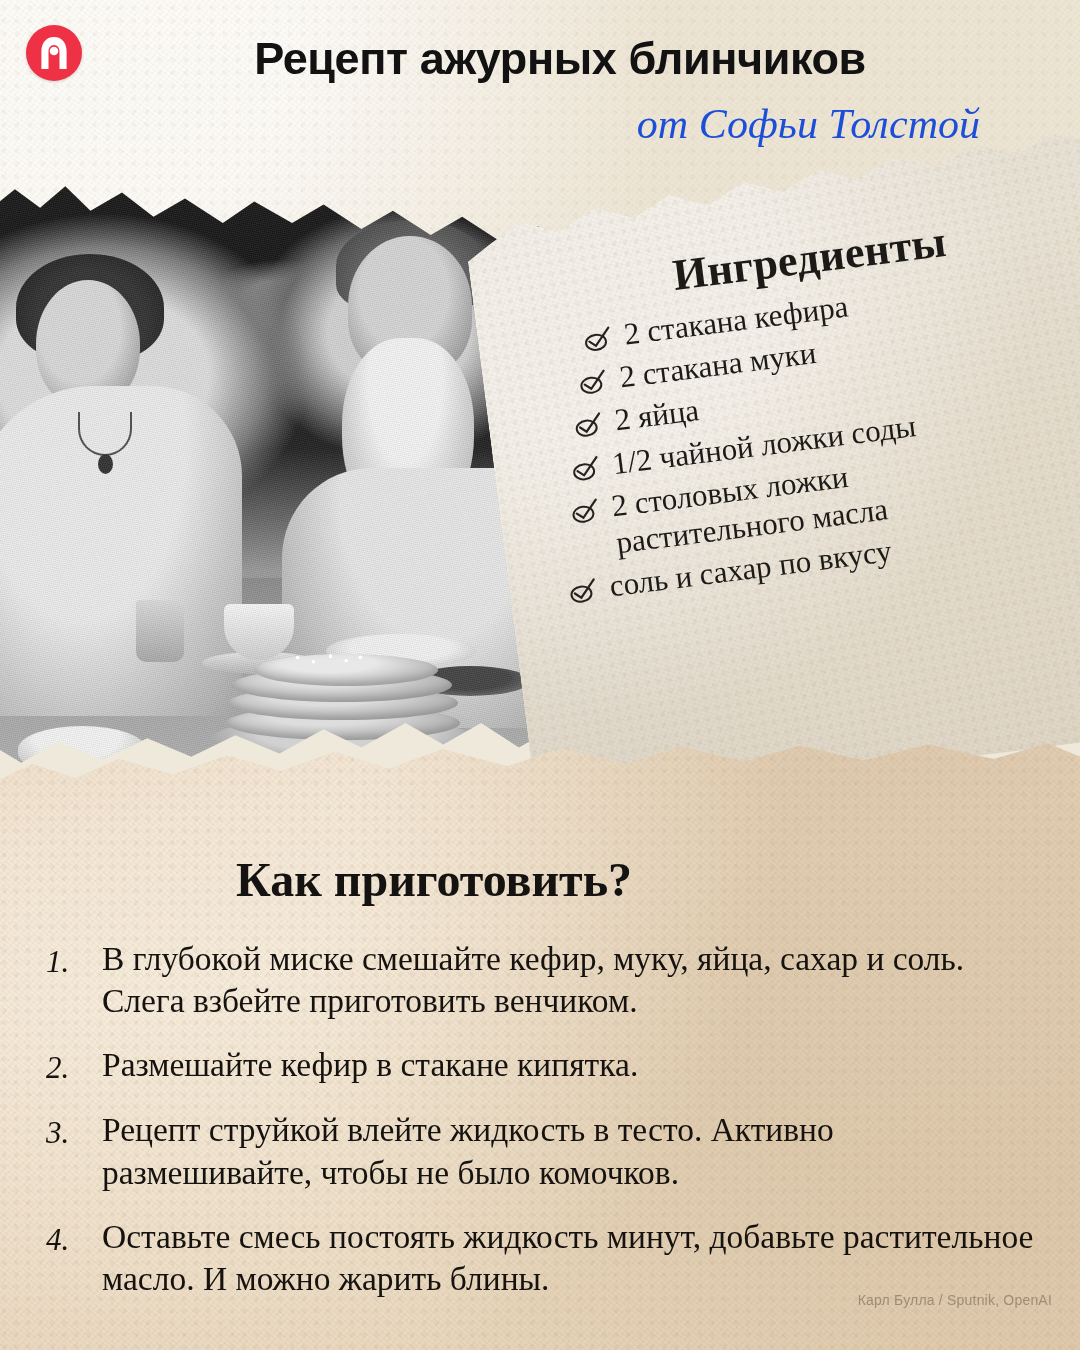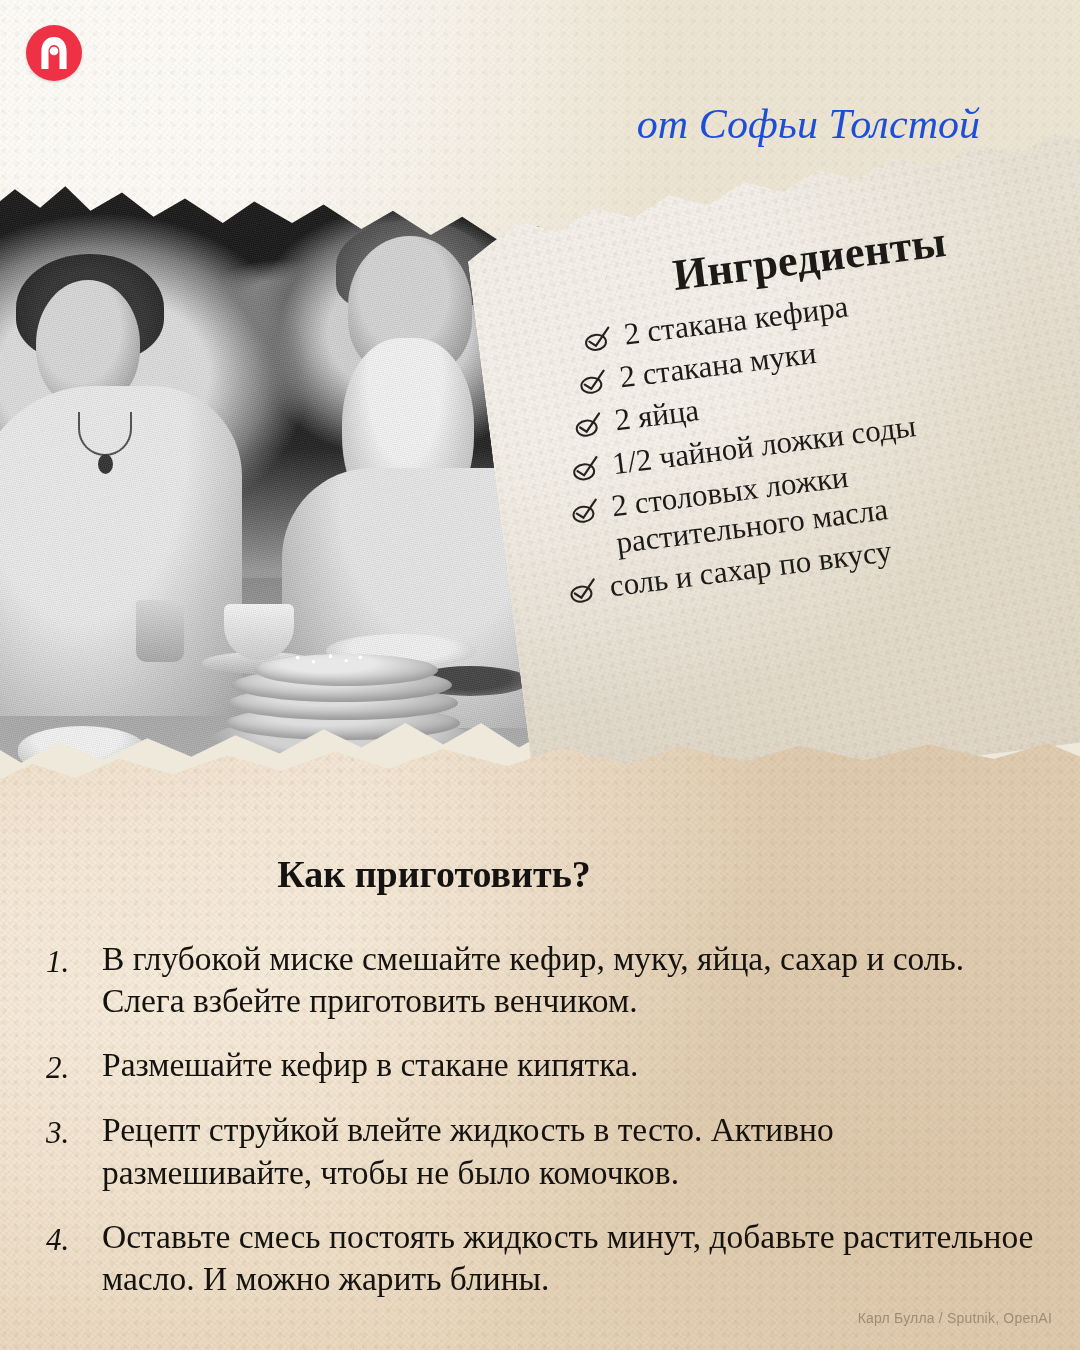--- a/index.html
+++ b/index.html
@@ -355,21 +355,21 @@
     pointer-events: none;
   }
 
   .howto-title {
     position: absolute;
     left: 0; top: 852px;
     width: 868px;
     text-align: center;
     font-family: "Liberation Serif", serif;
     font-weight: bold;
-    font-size: 38px;
+    font-size: 48px;
     color: #151311;
     z-index: 34;
   }
 
   .steps {
     position: absolute;
     left: 46px; top: 938px;
     width: 990px;
     z-index: 34;
     list-style: none;
@@ -386,21 +386,21 @@
   .step-num {
     flex: 0 0 56px;
     font-style: italic;
     font-size: 31px;
     padding-top: 4px;
   }
   .step-txt { flex: 1 1 auto; }
 
   .credit {
     position: absolute;
-    right: 28px; bottom: 24px;
+    right: 28px; bottom: 42px;
     font-family: "Liberation Sans", sans-serif;
     font-size: 14px;
     color: #9e8c74;
     z-index: 36;
     letter-spacing: .2px;
   }
 </style>
 </head>
 <body>
 
@@ -408,20 +408,21 @@
 
   <div class="top-band"></div>
 
   <div class="logo">
     <svg width="56" height="56" viewBox="0 0 56 56">
       <path d="M28 12c-8.2 0-12.6 6.4-12.6 14.4V44h7.1V26.6c0-3.6 1.9-6.6 5.5-6.6s5.5 3 5.5 6.6V44h7.1V26.4C40.6 18.4 36.2 12 28 12z" fill="#ffffff"></path>
       <circle cx="28" cy="26" r="4.3" fill="#ffffff"></circle>
     </svg>
   </div>
 
+  <div class="title-main">Рецепт ажурных блинчиков</div>
   <div class="title-sub">от Софьи Толстой</div>
 
   <div class="photo-wrap">
     <div class="photo">
       <div class="p-table"></div>
       <div class="p-woman-hair"></div>
       <div class="p-woman-head"></div>
       <div class="p-woman-body"></div>
       <div class="p-necklace"></div>
       <div class="p-pendant"></div>

